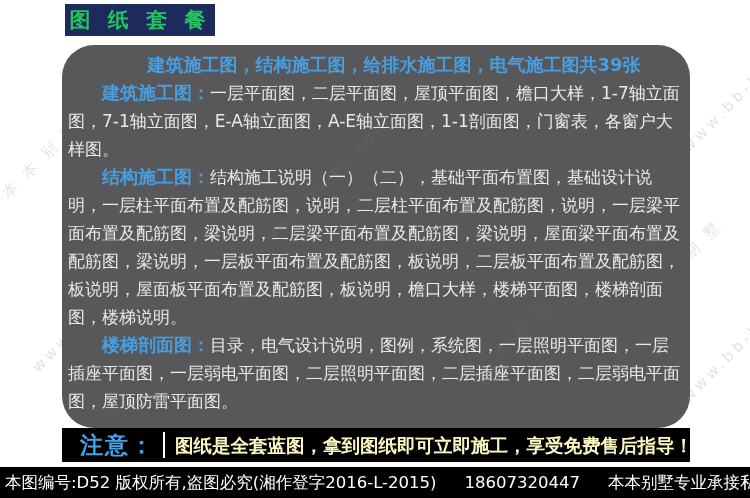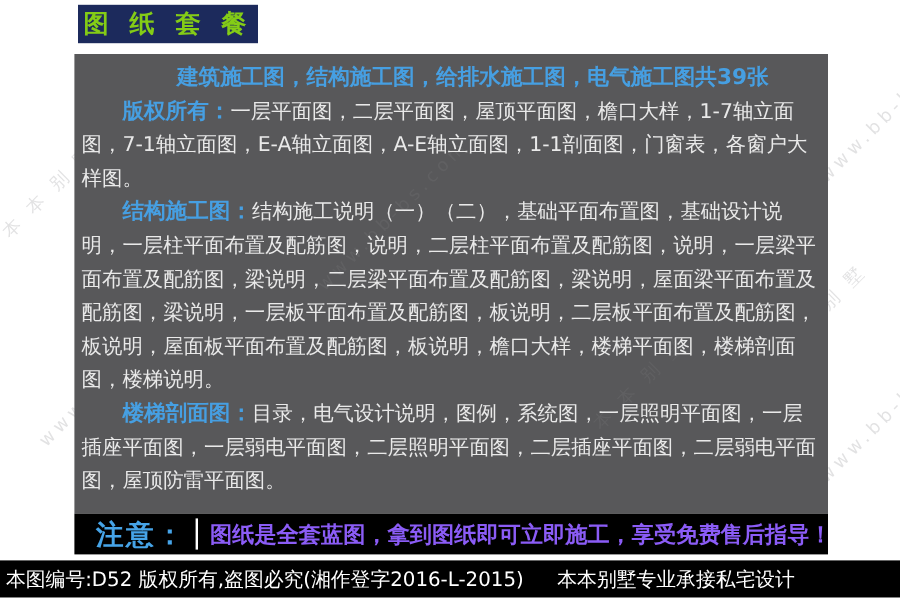--- a/index.html
+++ b/index.html
@@ -11,31 +11,32 @@
   
   .watermark{
     position:absolute;color:rgba(150,150,155,0.28);font-size:15px;
     transform:rotate(-45deg);white-space:nowrap;letter-spacing:4px;
     pointer-events:none;user-select:none;
   }
   .wm-light{color:rgba(255,255,255,0.05);}
   
   .title-box{
     position:absolute;left:65px;top:4px;width:150px;height:32px;
-    background:#1c2a5c;color:#84cc16;
+    background:#1c2a5c;color:#22c55e;
     display:flex;align-items:center;justify-content:center;
     font-size:21px;font-weight:bold;letter-spacing:5px;
   }
   
   .panel{
     position:absolute;left:62px;top:45px;width:628px;height:383px;
     background:#58585a;color:#e9e9e9;
     font-size:17px;line-height:28px;
     padding:4px 6px 0 6px;box-sizing:border-box;
     overflow:hidden;
+    border-radius:32px;
   }
   .headline{
     text-align:center;font-weight:bold;font-size:18px;
     margin:0;padding:2px 0 0 0;
   }
   .blue{color:#469fe2;}
   .panel p{margin:0;text-indent:2em;}
   .sec-label{font-weight:bold;font-size:18px;color:#469fe2;}
   
   .notice{
@@ -44,21 +45,21 @@
     box-sizing:border-box;padding:0 6px;
   }
   .notice-label{
     color:#46a4e8;font-size:23px;font-weight:bold;letter-spacing:2px;
     margin:0 8px 0 12px;white-space:nowrap;
   }
   .notice-sep{
     width:2px;height:26px;background:#ffffff;margin-right:10px;flex:0 0 auto;
   }
   .notice-text{
-    color:#8b5cf6;font-size:18.5px;font-weight:bold;white-space:nowrap;
+    color:#fef9c3;font-size:18.5px;font-weight:bold;white-space:nowrap;
   }
   
   .footer{
     position:absolute;left:0;bottom:0;width:750px;height:31px;
     background:#000000;color:#ffffff;
     display:flex;align-items:center;
     font-size:16.5px;box-sizing:border-box;padding:0 5px;
     white-space:nowrap;
     margin-top:38px;
   }
@@ -72,33 +73,34 @@
 <span class="watermark" style="left:10px;top:300px;">www.bb-bs.com</span>
 <span class="watermark" style="left:660px;top:80px;">www.bb-bs.com</span>
 <span class="watermark" style="left:680px;top:230px;">别 墅</span>
 <span class="watermark" style="left:660px;top:330px;">www.bb-bs.com</span>
 
 <div class="title-box">图 纸 套 餐</div>
 
 <div class="panel">
   <p class="headline blue">建筑施工图，结构施工图，给排水施工图，电气施工图共39张</p>
 
-  <p><span class="sec-label">版权所有：</span><span>一层平面图，二层平面图，屋顶平面图，檐口大样，1-7轴立面图，7-1轴立面图，E-A轴立面图，A-E轴立面图，1-1剖面图，门窗表，各窗户大样图。</span></p>
+  <p><span class="sec-label">建筑施工图：</span><span>一层平面图，二层平面图，屋顶平面图，檐口大样，1-7轴立面图，7-1轴立面图，E-A轴立面图，A-E轴立面图，1-1剖面图，门窗表，各窗户大样图。</span></p>
 
   <p><span class="sec-label">结构施工图：</span><span>结构施工说明（一）（二），基础平面布置图，基础设计说明，一层柱平面布置及配筋图，说明，二层柱平面布置及配筋图，说明，一层梁平面布置及配筋图，梁说明，二层梁平面布置及配筋图，梁说明，屋面梁平面布置及配筋图，梁说明，一层板平面布置及配筋图，板说明，二层板平面布置及配筋图，板说明，屋面板平面布置及配筋图，板说明，檐口大样，楼梯平面图，楼梯剖面图，楼梯说明。</span></p>
 
 
   <p><span class="sec-label">楼梯剖面图：</span><span>目录，电气设计说明，图例，系统图，一层照明平面图，一层插座平面图，一层弱电平面图，二层照明平面图，二层插座平面图，二层弱电平面图，屋顶防雷平面图。</span></p>
 
   <span class="watermark wm-light" style="left:180px;top:120px;">www.bb-bs.com</span>
   <span class="watermark wm-light" style="left:420px;top:260px;">本 本 别 墅</span>
 </div>
 
 <div class="notice">
   <span class="notice-label">注意：</span>
   <span class="notice-sep"></span>
   <span class="notice-text">图纸是全套蓝图，拿到图纸即可立即施工，享受免费售后指导！</span>
 </div>
 
 <div class="footer">
   <span class="seg">本图编号:D52  版权所有,盗图必究(湘作登字2016-L-2015)</span>
+  <span class="seg">18607320447</span>
   <span class="seg">本本别墅专业承接私宅设计</span>
 </div>
 
 </body></html>

